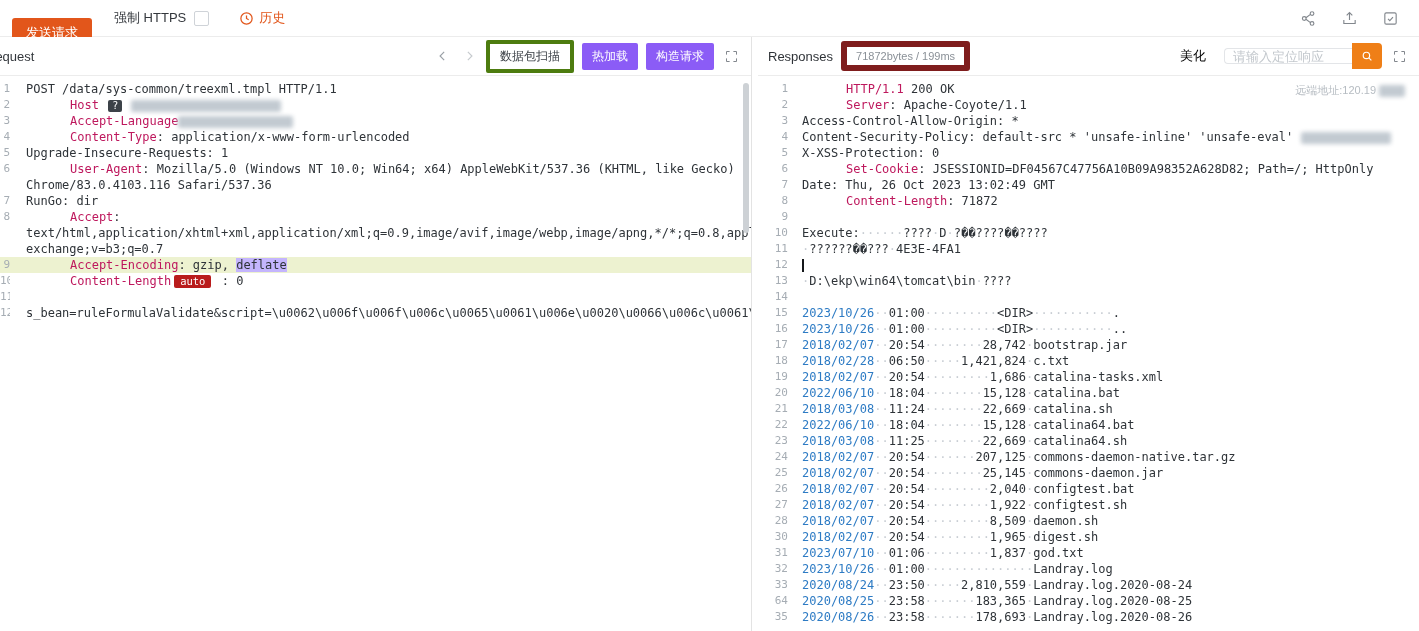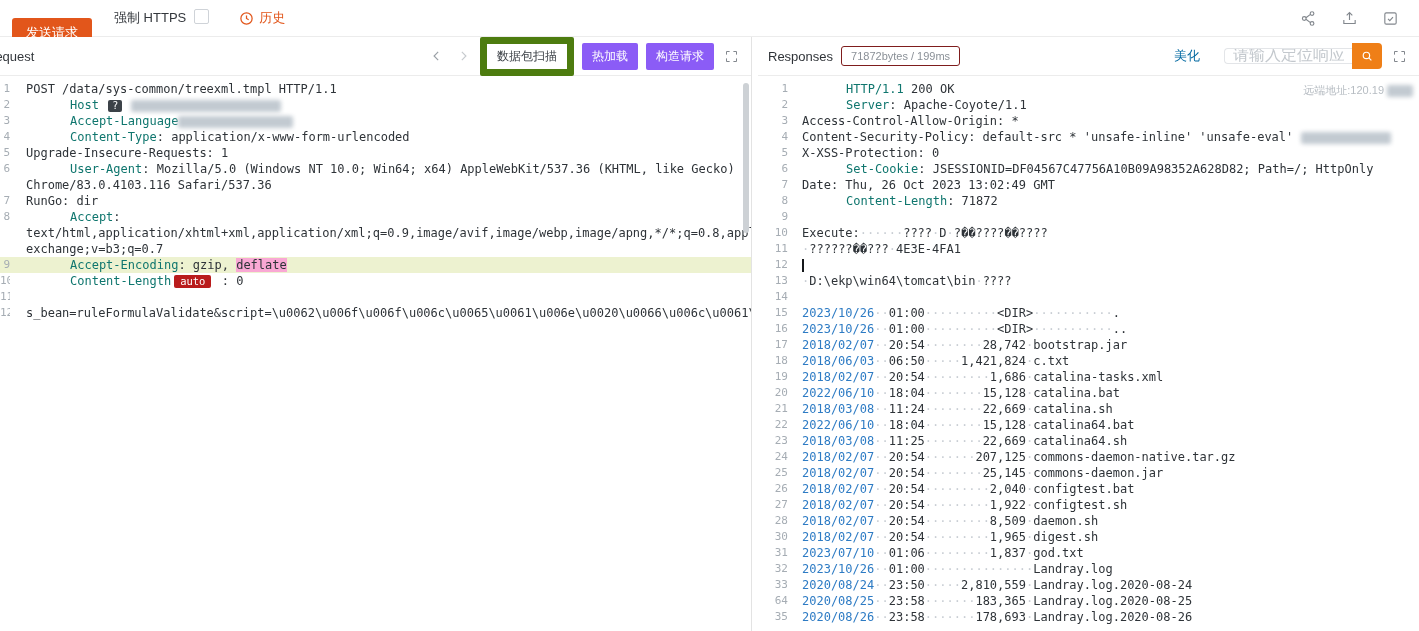--- a/index.html
+++ b/index.html
@@ -4,85 +4,85 @@
 <style>
   * { box-sizing: border-box; margin: 0; padding: 0; }
   html,body { width:1419px; height:631px; overflow:hidden; background:#fff;
     font-family:"Liberation Sans", sans-serif; }
 
   
   .toolbar { height:37px; display:flex; align-items:center; padding:0 12px;
     border-bottom:1px solid #ececec; background:#fff; }
   .btn-send { background:#e2561b; color:#fff; border:none; font-size:13px;
     padding:6px 14px; border-radius:3px; cursor:pointer; font-family:inherit;margin-top:30px; }
-  .force-https { margin-left:22px; font-size:13px; color:#33373c; display:flex; gap:8px; }
+  .force-https { margin-left:22px; font-size:13px; color:#33373c; display:flex; align-items:center; gap:8px; }
   .checkbox { width:15px; height:15px; border:1px solid #cfd3d8; border-radius:2px; background:#fff; display:inline-block; cursor:pointer; }
   .history { margin-left:30px; display:flex; align-items:center; gap:5px; color:#e2561b;
     font-size:13px; cursor:pointer; background:none; border:none; font-family:inherit; }
   .toolbar-right { margin-left:auto; display:flex; align-items:center; gap:24px; padding-right:8px; }
   .tool-icon-btn { background:none; border:none; cursor:pointer; display:flex; align-items:center; }
 
   
   .main { display:flex; height:594px; }
   .panel-left { width:752px; border-right:1px solid #e3e3e3; display:flex; flex-direction:column; position:relative; }
   .panel-right { flex:1; display:flex; flex-direction:column; position:relative; padding-left:6px; }
 
   .panel-header { height:39px; display:flex; align-items:center; gap:8px;
     border-bottom:1px solid #ececec; padding:0 10px; background:#fff; }
   .req-title { font-size:13px; color:#33373c; margin-left:-24px; white-space:nowrap; }
   .hdr-right { margin-left:auto; display:flex; align-items:center; gap:8px; }
-  .btn-plain { border:7px solid #4d7c0f; background:#fff; color:#3c4147; font-size:12px;
+  .btn-plain { border:4px solid #4d7c0f; background:#fff; color:#3c4147; font-size:12px;
     padding:4px 10px; border-radius:2px; cursor:pointer; font-family:inherit; white-space:nowrap; }
   .btn-orange { border:none; background:#8b5cf6; color:#fff; font-size:12px;
     padding:5px 10px; border-radius:2px; cursor:pointer; font-family:inherit; white-space:nowrap; }
   .chev-btn { background:none; border:none; cursor:pointer; display:flex; align-items:center; padding:0 2px; }
 
   .res-title { font-size:13px; color:#2f3338; }
-  .stats-badge { font-size:11px; color:#8a9097; border:1px solid #7f1d1d; border-radius:3px;
+  .stats-badge { font-size:11px; color:#8a9097; border:6px solid #7f1d1d; border-radius:3px;
     padding:3px 9px; white-space:nowrap; }
-  .beautify { font-size:13px; color:#0369a1; background:none; border:none; cursor:pointer;
-    font-family:inherit; margin-right:16px; }
+  .beautify { font-size:13px; color:#000000; background:none; border:none; cursor:pointer;
+    font-family:inherit; margin-right:10px; }
   .search-group { display:flex; align-items:center; }
   .search-input { width:128px; height:16px; border:1px solid #e3e5e8; border-right:none;
-    border-radius:4px 0 0 4px; font-size:16px; padding:0 8px; outline:none; color:#333;
-    font-family:Liberation Mono, monospace; }
+    border-radius:4px 0 0 4px; font-size:13px; padding:0 8px; outline:none; color:#333;
+    font-family:Liberation Sans, sans-serif; }
   .search-input::placeholder { color:#c3c8cd; }
   .search-btn { width:30px; height:26px; background:#ef7f17; border:none; border-radius:0 4px 4px 0;
     cursor:pointer; display:flex; align-items:center; justify-content:center; }
 
   
   .code { flex:1; overflow:hidden; padding-top:5px;
     font-family:"DejaVu Sans Mono", monospace; font-size:12px; line-height:16px; position:relative; }
   .row { display:flex; }
   .row.hl { background:#edf2d0; }
   .gutter { flex:0 0 auto; overflow:hidden; text-align:right; color:#a6adb4; font-size:11px;
     user-select:none; }
   .code-left .gutter { width:10px; }
   .code-right .gutter { width:30px; }
   .content { flex:1; white-space:pre-wrap; overflow-wrap:break-word; color:#2e3338; cursor:text; }
   .code-left .content { padding-left:16px; padding-right:14px; }
   .code-right .content { padding-left:14px; padding-right:10px; }
 
   .seg-plain { color:#2e3338; }
-  .seg-key  { color:#0f766e;padding-left:44px; }
+  .seg-key  { color:#be185d;padding-left:44px; }
   .seg-date { color:#2d7bc4; }
   .seg-dots { color:#c9ced4; }
-  .seg-sel  { background:#f9a8d4; }
+  .seg-sel  { background:#c4b5fd; }
   .seg-chip { background:#b91c1c; color:#fff; border-radius:2px; padding:0 6px; margin:0 3px;
     font-size:10.5px; display:inline-block; line-height:13px; vertical-align:middle; }
   .seg-dark-chip { background:#3c4248; color:#fff; border-radius:2px; padding:0 4px; margin:0 2px;
     font-size:10px; display:inline-block; line-height:12px; vertical-align:middle; }
   .seg-redact { display:inline-block; height:12px; background:#c2cad1; border-radius:2px;
     filter:blur(2px); vertical-align:middle; }
   .seg-caret { display:inline-block; width:2px; height:13px; background:#15181b; vertical-align:middle; }
 
   .scrollbar { position:absolute; right:2px; top:46px; width:6px; height:150px;
     background:#cdd1d5; border-radius:3px; cursor:grab; }
 
-  .remote-addr { position:absolute; top:46px; right:6px; display:flex; align-items:center; gap:3px;
+  .remote-addr { position:absolute; top:46px; right:14px; display:flex; align-items:center; gap:3px;
     font-size:11px; color:#b6bcc2; z-index:2; }
 </style>
 </head>
 <body>
 
 <div class="toolbar">
   <button class="btn-send">发送请求</button>
   <span class="force-https">
     <span>强制 HTTPS</span>
     <span class="checkbox"></span>
@@ -305,21 +305,21 @@
         <div class="row">
           <span class="gutter">16</span>
           <span class="content"><span class="seg-date">2023/10/26</span><span class="seg-dots">··</span><span class="seg-plain">01:00</span><span class="seg-dots">··········</span><span class="seg-plain">&lt;DIR&gt;</span><span class="seg-dots">···········</span><span class="seg-plain">..</span></span>
         </div>
         <div class="row">
           <span class="gutter">17</span>
           <span class="content"><span class="seg-date">2018/02/07</span><span class="seg-dots">··</span><span class="seg-plain">20:54</span><span class="seg-dots">········</span><span class="seg-plain">28,742</span><span class="seg-dots">·</span><span class="seg-plain">bootstrap.jar</span></span>
         </div>
         <div class="row">
           <span class="gutter">18</span>
-          <span class="content"><span class="seg-date">2018/06/03</span><span class="seg-dots">··</span><span class="seg-plain">06:50</span><span class="seg-dots">·····</span><span class="seg-plain">1,421,824</span><span class="seg-dots">·</span><span class="seg-plain">c.txt</span></span>
+          <span class="content"><span class="seg-date">2018/02/28</span><span class="seg-dots">··</span><span class="seg-plain">06:50</span><span class="seg-dots">·····</span><span class="seg-plain">1,421,824</span><span class="seg-dots">·</span><span class="seg-plain">c.txt</span></span>
         </div>
         <div class="row">
           <span class="gutter">19</span>
           <span class="content"><span class="seg-date">2018/02/07</span><span class="seg-dots">··</span><span class="seg-plain">20:54</span><span class="seg-dots">·········</span><span class="seg-plain">1,686</span><span class="seg-dots">·</span><span class="seg-plain">catalina-tasks.xml</span></span>
         </div>
         <div class="row">
           <span class="gutter">20</span>
           <span class="content"><span class="seg-date">2022/06/10</span><span class="seg-dots">··</span><span class="seg-plain">18:04</span><span class="seg-dots">········</span><span class="seg-plain">15,128</span><span class="seg-dots">·</span><span class="seg-plain">catalina.bat</span></span>
         </div>
         <div class="row">

